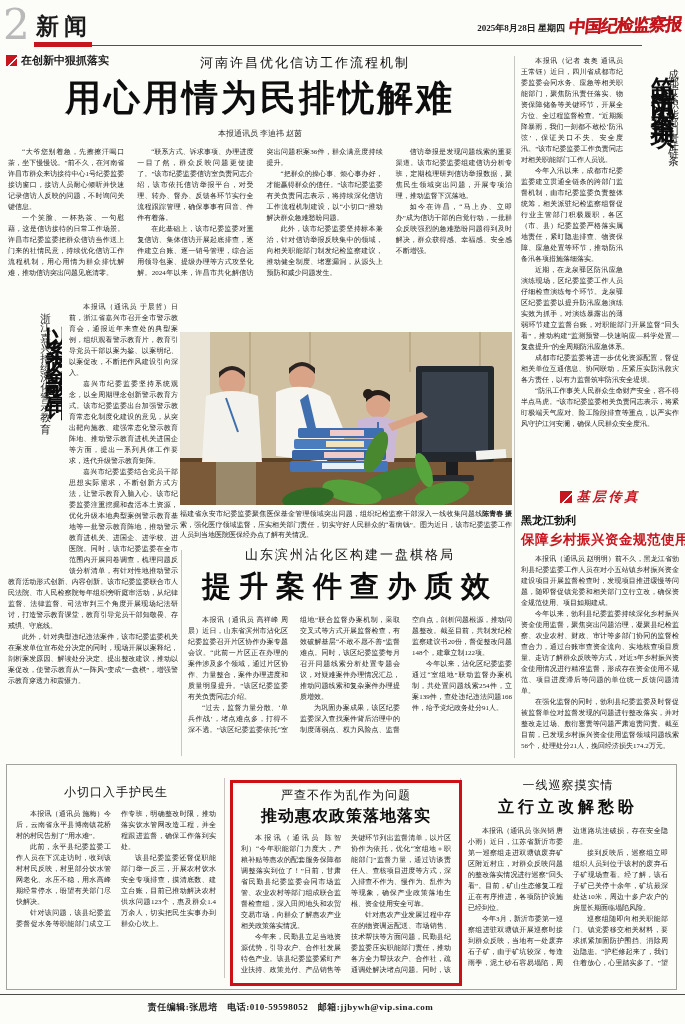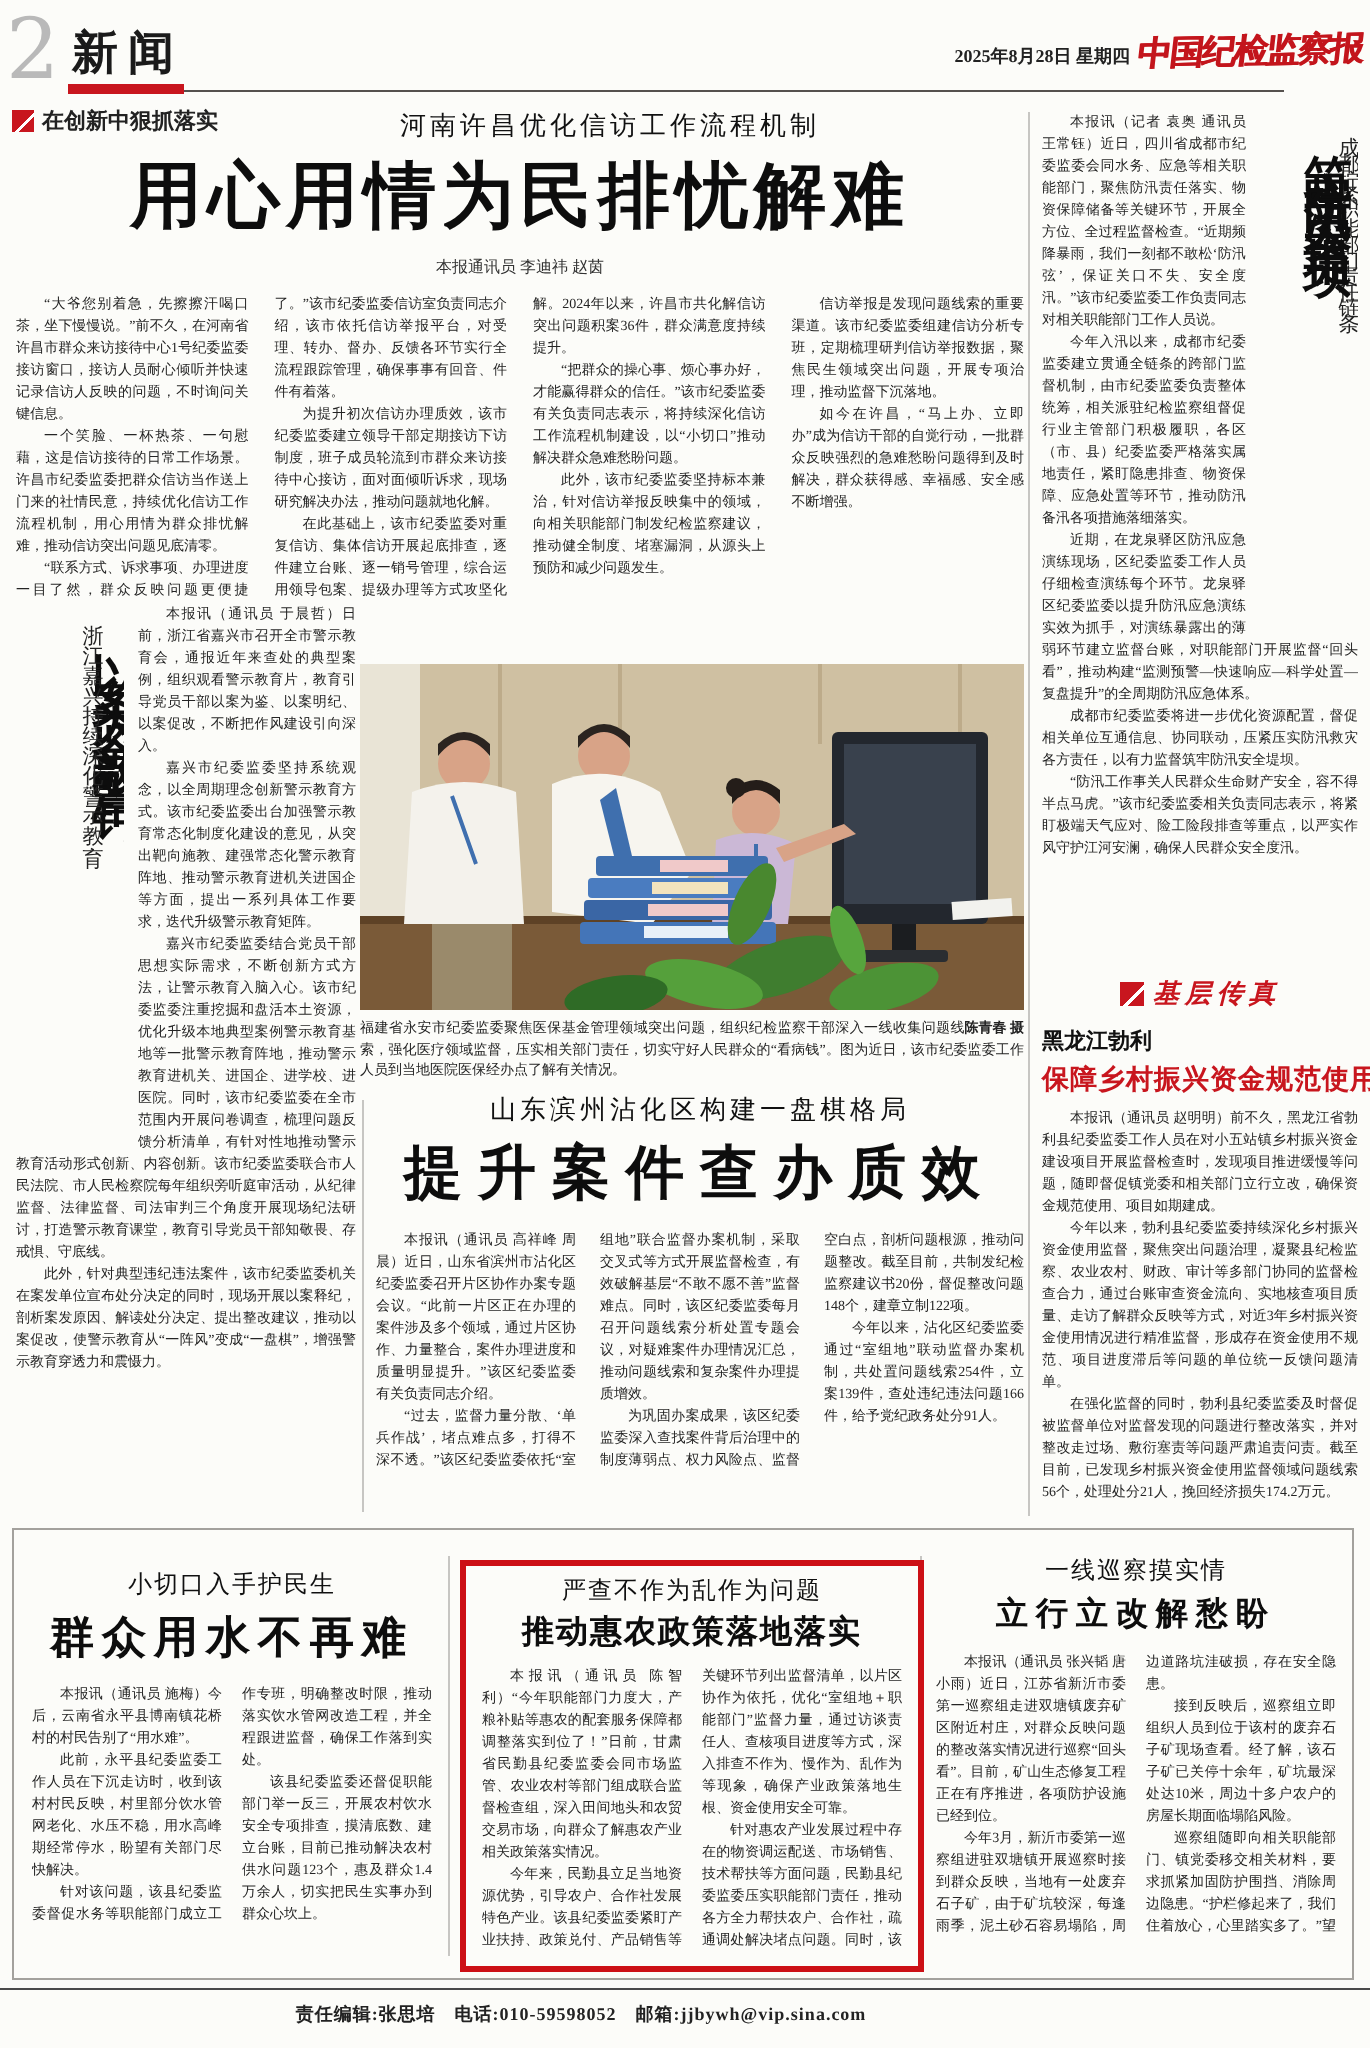--- a/index.html
+++ b/index.html
@@ -72,21 +72,20 @@
   </div>
 
   <div class="abs" style="left:8px;top:54px;width:504px;height:246px;">
     <div class="kicker" style="margin-left:90px;">河南许昌优化信访工作流程机制</div>
     <div class="headline" style="font-size:36px;letter-spacing:3px;margin-top:2px;">用心用情为民排忧解难</div>
     <div class="byline" style="margin-top:5px;">本报通讯员 李迪祎 赵茵</div>
     <div class="bodytext cols4" style="margin-top:8px;height:168px;">
         <p class="para">“大爷您别着急，先擦擦汗喝口茶，坐下慢慢说。”前不久，在河南省许昌市群众来访接待中心1号纪委监委接访窗口，接访人员耐心倾听并快速记录信访人反映的问题，不时询问关键信息。</p>
         <p class="para">一个笑脸、一杯热茶、一句慰藉，这是信访接待的日常工作场景。许昌市纪委监委把群众信访当作送上门来的社情民意，持续优化信访工作流程机制，用心用情为群众排忧解难，推动信访突出问题见底清零。</p>
         <p class="para">“联系方式、诉求事项、办理进度一目了然，群众反映问题更便捷了。”该市纪委监委信访室负责同志介绍，该市依托信访举报平台，对受理、转办、督办、反馈各环节实行全流程跟踪管理，确保事事有回音、件件有着落。</p>
-        <p class="para">为提升初次信访办理质效，该市纪委监委建立领导干部定期接访下访制度，班子成员轮流到市群众来访接待中心接访，面对面倾听诉求，现场研究解决办法，推动问题就地化解。</p>
         <p class="para">在此基础上，该市纪委监委对重复信访、集体信访开展起底排查，逐件建立台账、逐一销号管理，综合运用领导包案、提级办理等方式攻坚化解。2024年以来，许昌市共化解信访突出问题积案36件，群众满意度持续提升。</p>
         <p class="para">“把群众的操心事、烦心事办好，才能赢得群众的信任。”该市纪委监委有关负责同志表示，将持续深化信访工作流程机制建设，以“小切口”推动解决群众急难愁盼问题。</p>
         <p class="para">此外，该市纪委监委坚持标本兼治，针对信访举报反映集中的领域，向相关职能部门制发纪检监察建议，推动健全制度、堵塞漏洞，从源头上预防和减少问题发生。</p>
         <p class="para">信访举报是发现问题线索的重要渠道。该市纪委监委组建信访分析专班，定期梳理研判信访举报数据，聚焦民生领域突出问题，开展专项治理，推动监督下沉落地。</p>
         <p class="para">如今在许昌，“马上办、立即办”成为信访干部的自觉行动，一批群众反映强烈的急难愁盼问题得到及时解决，群众获得感、幸福感、安全感不断增强。</p>
       </div>
   </div>
 
   <div class="abs divider-v" style="left:514px;top:56px;height:702px;"></div>
 
@@ -212,21 +211,20 @@
   </div>
 
   <div class="abs bottombox" style="left:6px;top:764px;width:669px;height:224px;"></div>
   <div class="abs banner" style="left:50%;top:747px;transform:translateX(-50%);">我为群众办实事</div>
 
   <div class="abs divider-v" style="left:224px;top:778px;height:200px;"></div>
   <div class="abs divider-v" style="left:460px;top:778px;height:200px;"></div>
 
   <div class="abs" style="left:16px;top:784px;width:200px;">
     <div class="b-kicker">小切口入手护民生</div>
-    <div class="b-headline" style="font-size:22px;letter-spacing:4px;margin-top:3px;">群众用水不再难</div>
     <div class="bodytext cols2" style="margin-top:8px;height:152px;">
         <p class="para">本报讯（通讯员 施梅）今后，云南省永平县博南镇花桥村的村民告别了“用水难”。</p>
         <p class="para">此前，永平县纪委监委工作人员在下沉走访时，收到该村村民反映，村里部分饮水管网老化、水压不稳，用水高峰期经常停水，盼望有关部门尽快解决。</p>
         <p class="para">针对该问题，该县纪委监委督促水务等职能部门成立工作专班，明确整改时限，推动落实饮水管网改造工程，并全程跟进监督，确保工作落到实处。</p>
         <p class="para">该县纪委监委还督促职能部门举一反三，开展农村饮水安全专项排查，摸清底数、建立台账，目前已推动解决农村供水问题123个，惠及群众1.4万余人，切实把民生实事办到群众心坎上。</p>
       </div>
   </div>
 
   <div class="abs hilite" style="left:230px;top:780px;width:210px;height:192px;padding:4px 8px;">
     <div class="b-kicker">严查不作为乱作为问题</div>

